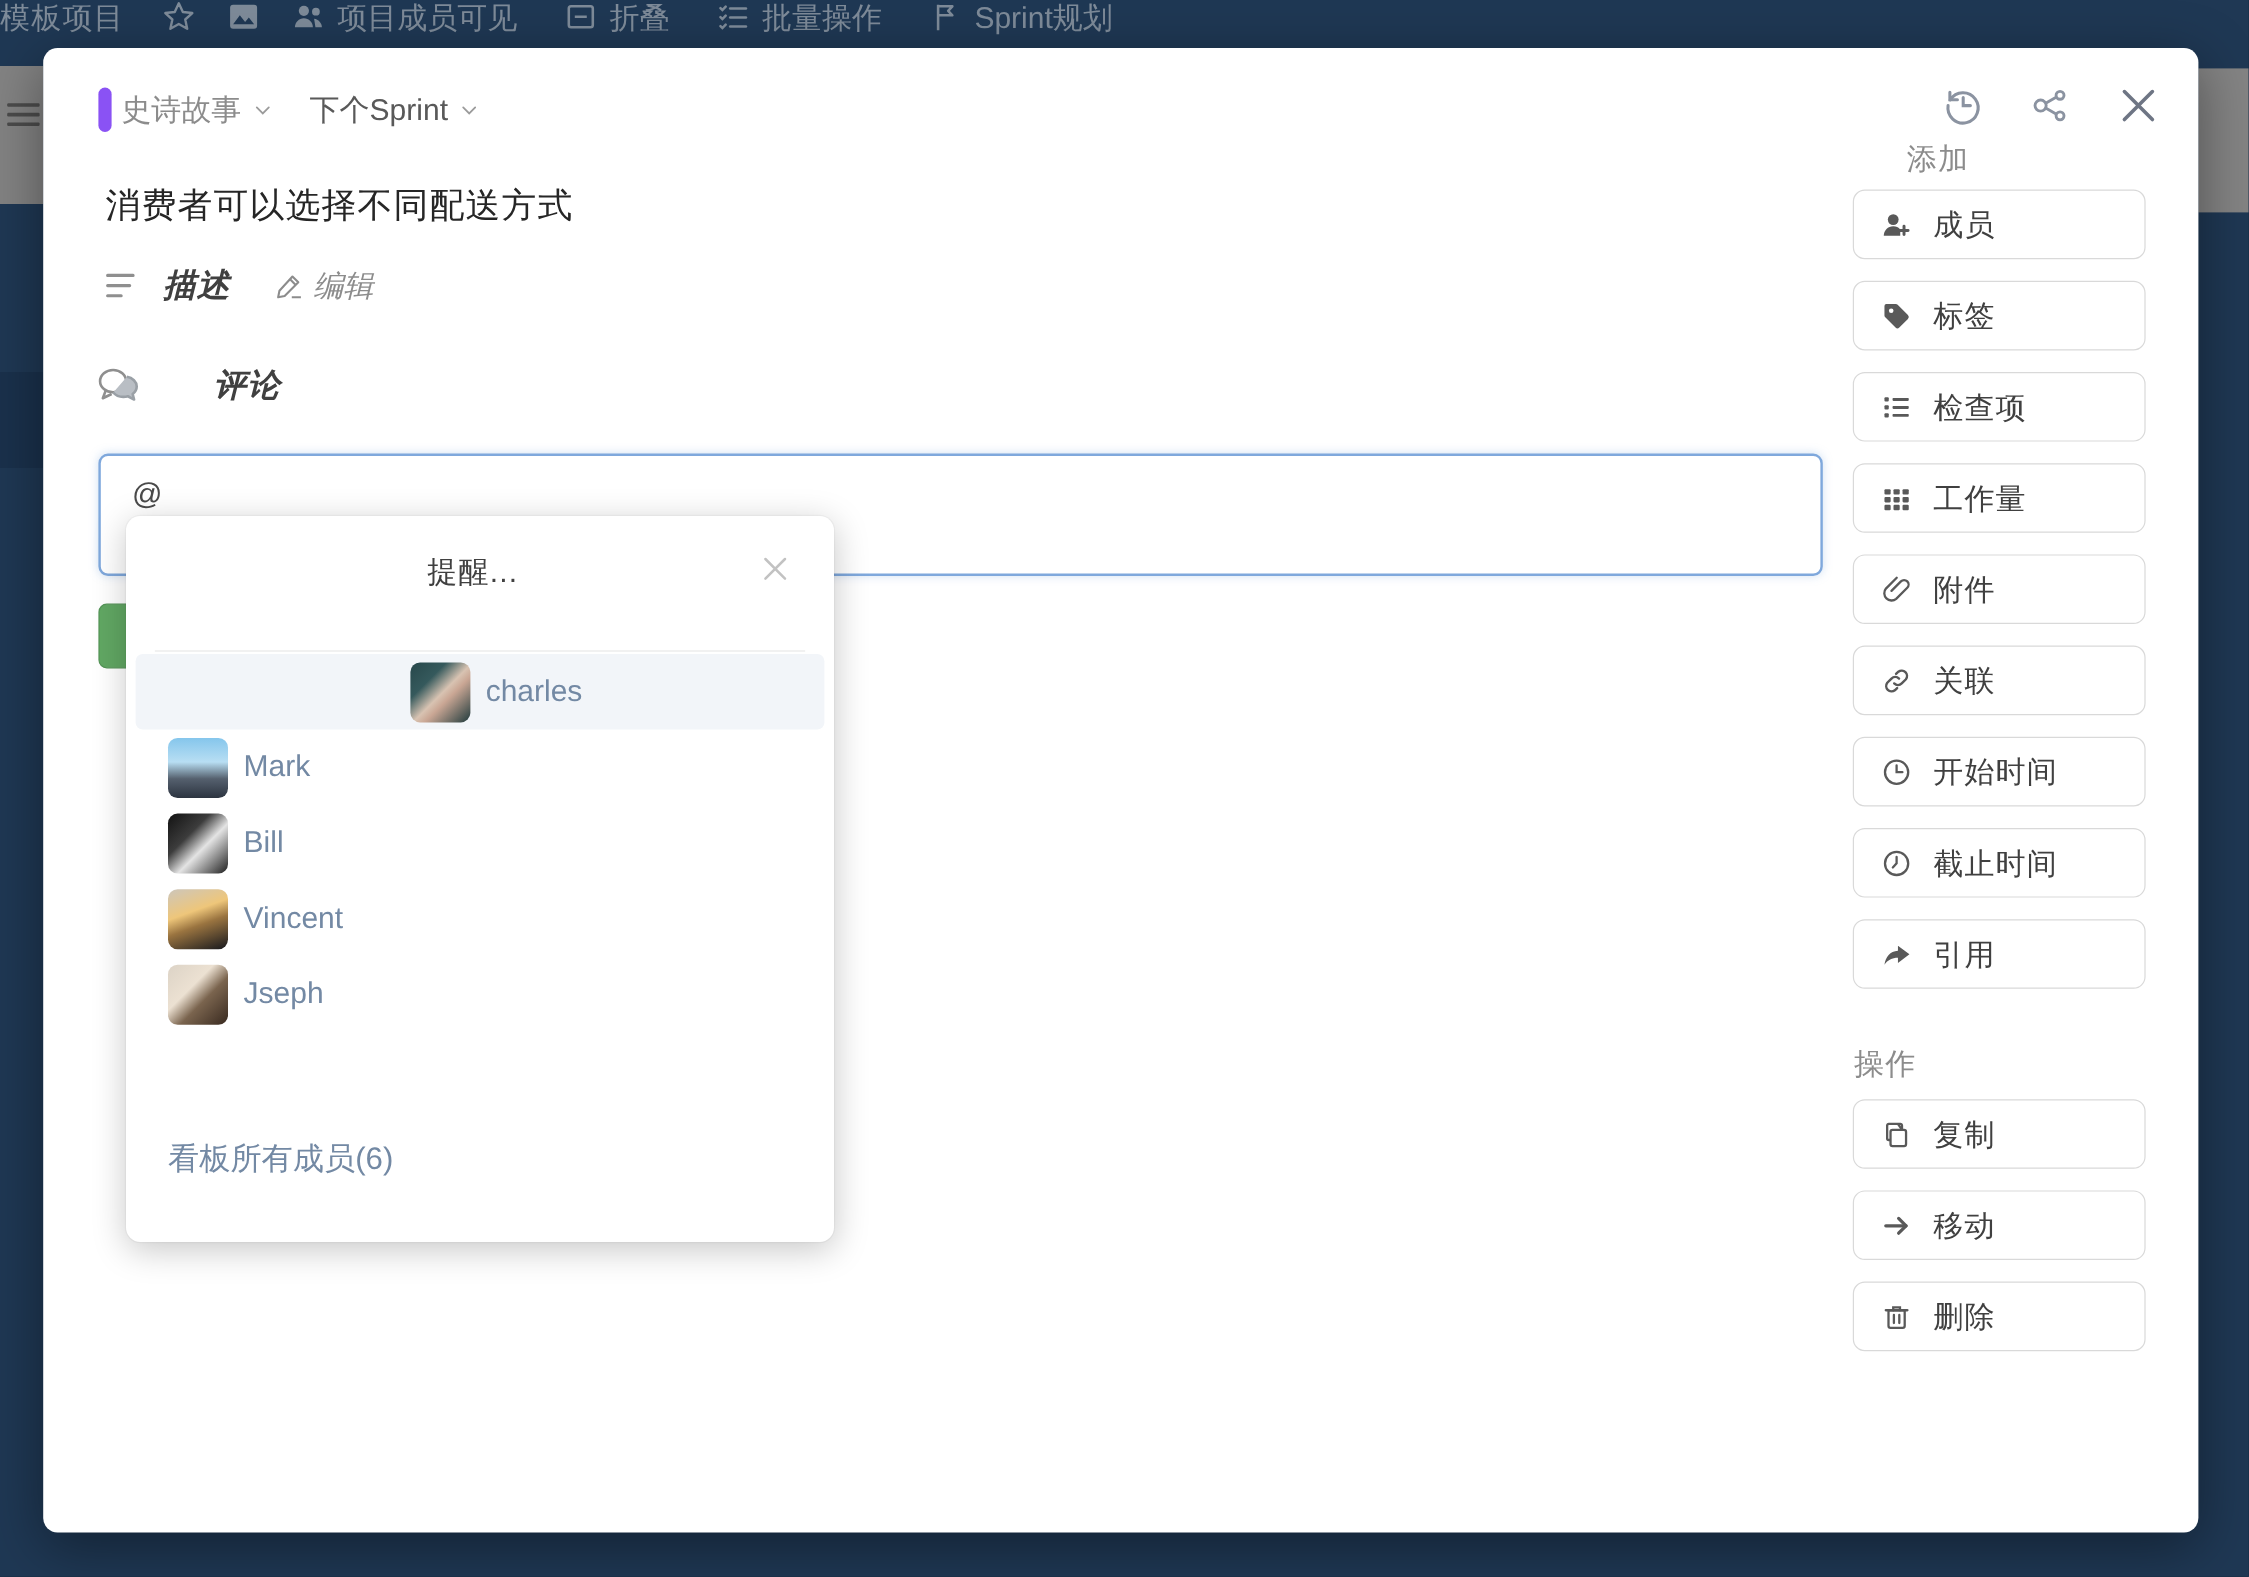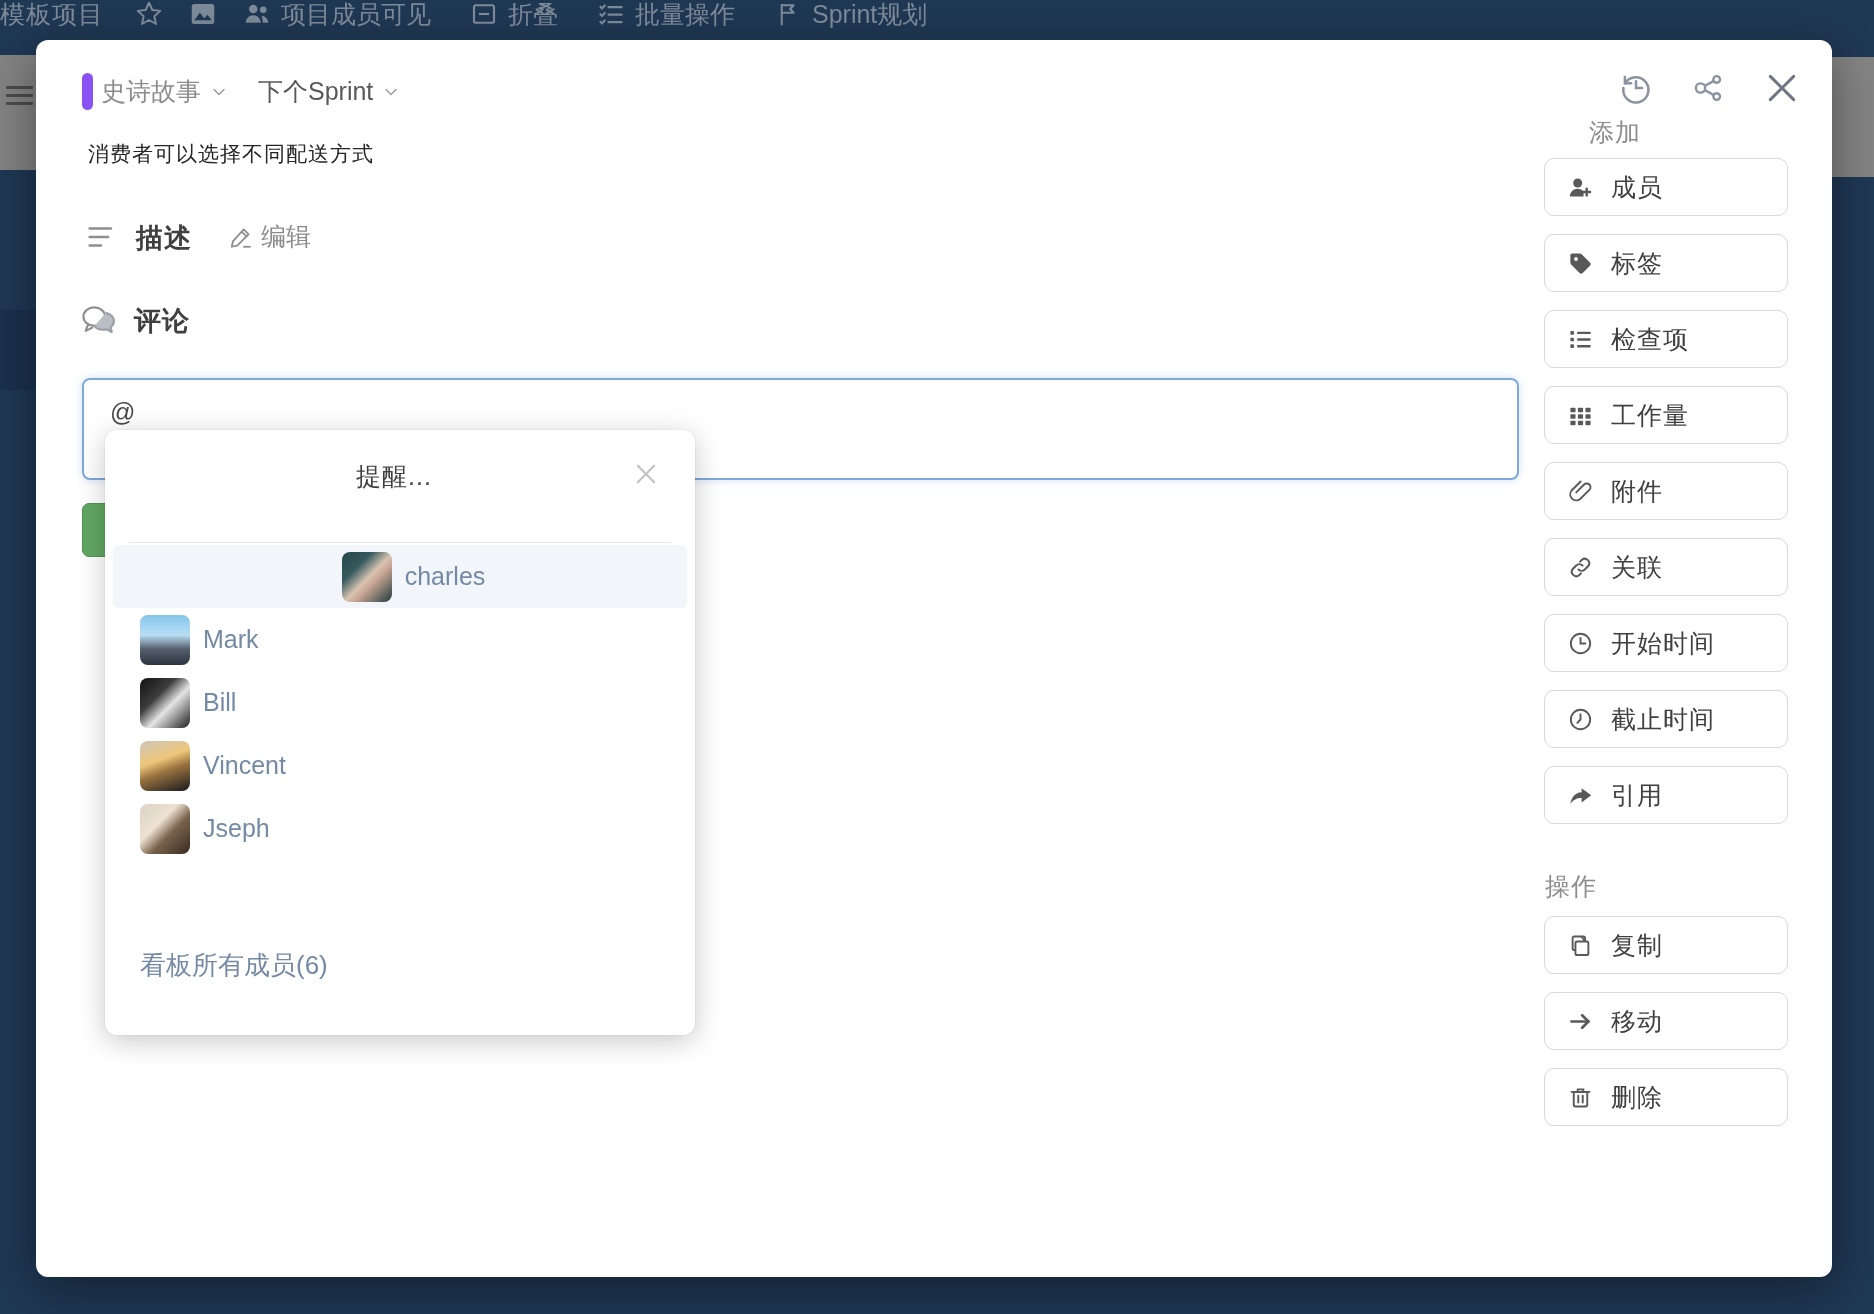--- a/index.html
+++ b/index.html
@@ -33,24 +33,24 @@
   .epic-bar { position:absolute; left:46px; top:33px; width:11px; height:37px; border-radius:5.5px; background:#8a52f4; }
   .selector { position:absolute; display:flex; align-items:center; gap:8px; font-size:25px; cursor:pointer; }
   .sel-epic { left:65px; top:35px; color:#8c8c8c; }
   .sel-sprint { left:222px; top:35px; color:#595959; }
   .chev { width:20px; height:20px; color:#9b9b9b; display:inline-flex; }
   .chev svg{ width:100%; height:100%; }
   .header-icons { position:absolute; top:28px; right:30px; display:flex; align-items:center; gap:36px; color:#8b93a1; }
   .hicon { width:36px; height:36px; display:inline-flex; }
   .hicon svg { width:100%; height:100%; }
   .hicon.close { color:#6e7584; width:40px; height:40px; }
-  .card-title { position:absolute; left:52px; top:100px; font-size:21px; color:#262626; font-weight:500; letter-spacing:1px; }
-  .sec-row { position:absolute; display:flex; align-items:flex-start; }
+  .card-title { position:absolute; left:52px; top:112px; font-size:29px; color:#262626; font-weight:500; letter-spacing:1px; }
+  .sec-row { position:absolute; display:flex; align-items:center;font-style:italic; }
   .sec-desc { left:46px; top:180px; }
-  .sec-comm { left:44px; top:263px; }
+  .sec-comm { left:44px; top:263px;gap:44px; }
   .sec-icon { width:38px; height:34px; color:#8f8f8f; display:inline-flex; margin-right:16px; }
   .sec-icon svg{ width:100%; height:100%; }
   .sec-heading { font-size:27px; font-weight:700; color:#404040; letter-spacing:1px; }
   .edit-link { display:inline-flex; align-items:center; margin-left:36px; color:#8c8c8c; font-size:25px; gap:7px; cursor:pointer; }
   .edit-link .pen { width:26px; height:26px; display:inline-flex; }
   .edit-link .pen svg{ width:100%; height:100%; }
   .comment-box {
     position:absolute; left:46px; top:338px; width:1437px; height:102px;
     border:2px solid #7fa8dc; border-radius:8px; background:#fff;
     box-shadow:0 0 8px rgba(127,168,220,.35);

